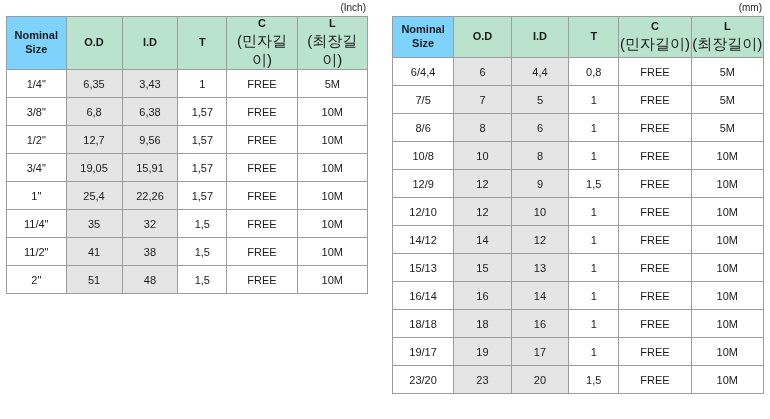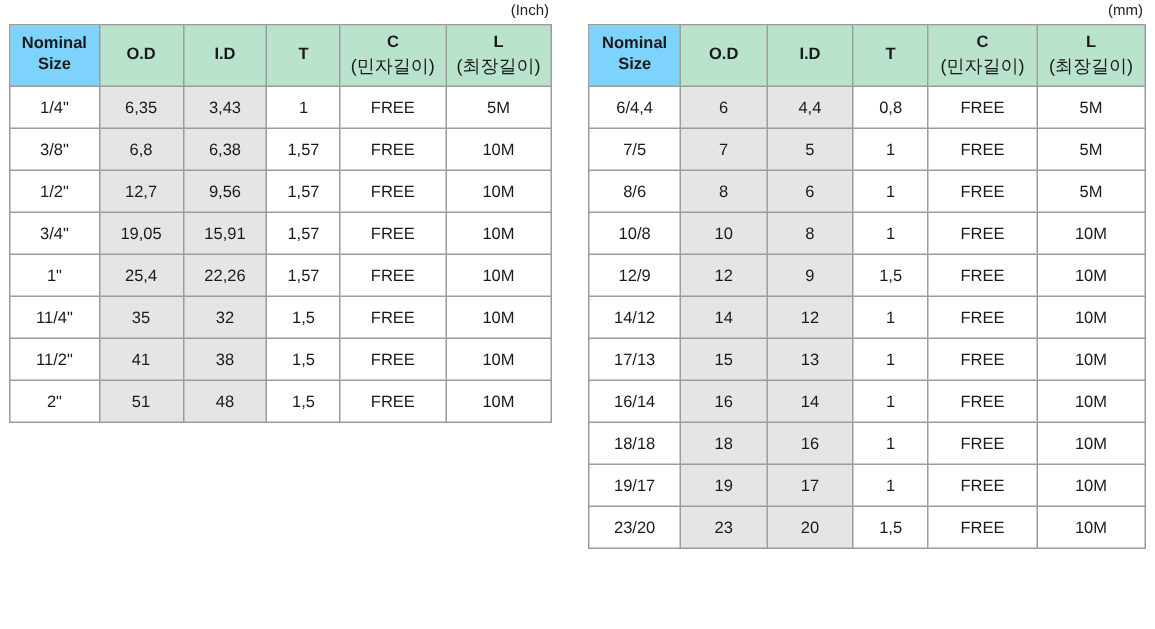--- a/index.html
+++ b/index.html
@@ -54,21 +54,21 @@
   table.spec thead th {
     background: #b9e3cd;
     font-weight: bold;
     font-size: 11px;
     height: 40px;
     line-height: 1.25;
   }
   table.spec thead th .sub {
     display: block;
     font-weight: normal;
-    font-size: 12px;
+    font-size: 15px;
     margin-top: 1px;
   }
   table.spec thead th.hdr-nominal {
     background: #7dd3fc;
   }
   table.spec tbody td.col-od,
   table.spec tbody td.col-id {
     background: #e5e5e5;
   }
   table.spec tbody td {
@@ -266,29 +266,37 @@
           </tr>
           <tr>
             <td class="col-nominal">12/9</td>
             <td class="col-od">12</td>
             <td class="col-id">9</td>
             <td class="col-t">1,5</td>
             <td class="col-c">FREE</td>
             <td class="col-l">10M</td>
           </tr>
           <tr>
+            <td class="col-nominal">12/10</td>
+            <td class="col-od">12</td>
+            <td class="col-id">10</td>
+            <td class="col-t">1</td>
+            <td class="col-c">FREE</td>
+            <td class="col-l">10M</td>
+          </tr>
+          <tr>
             <td class="col-nominal">14/12</td>
             <td class="col-od">14</td>
             <td class="col-id">12</td>
             <td class="col-t">1</td>
             <td class="col-c">FREE</td>
             <td class="col-l">10M</td>
           </tr>
           <tr>
-            <td class="col-nominal">17/13</td>
+            <td class="col-nominal">15/13</td>
             <td class="col-od">15</td>
             <td class="col-id">13</td>
             <td class="col-t">1</td>
             <td class="col-c">FREE</td>
             <td class="col-l">10M</td>
           </tr>
           <tr>
             <td class="col-nominal">16/14</td>
             <td class="col-od">16</td>
             <td class="col-id">14</td>

